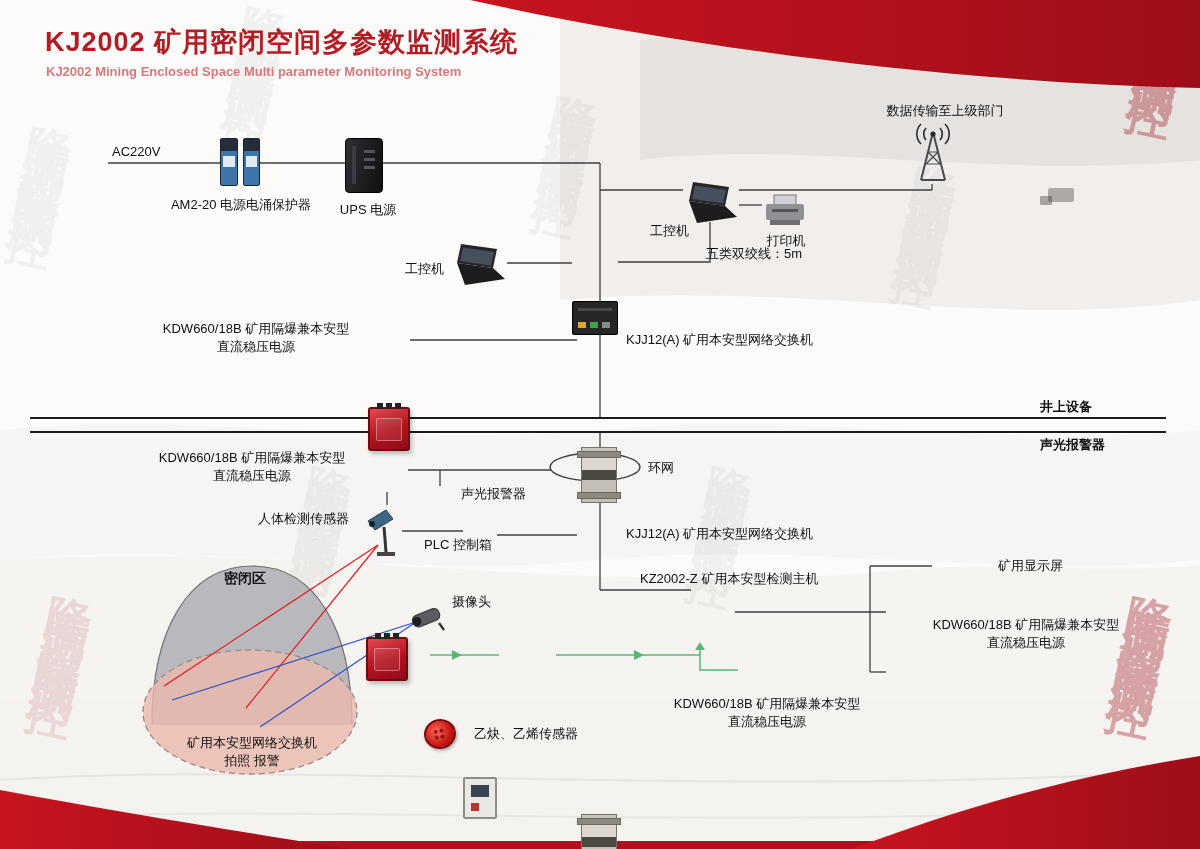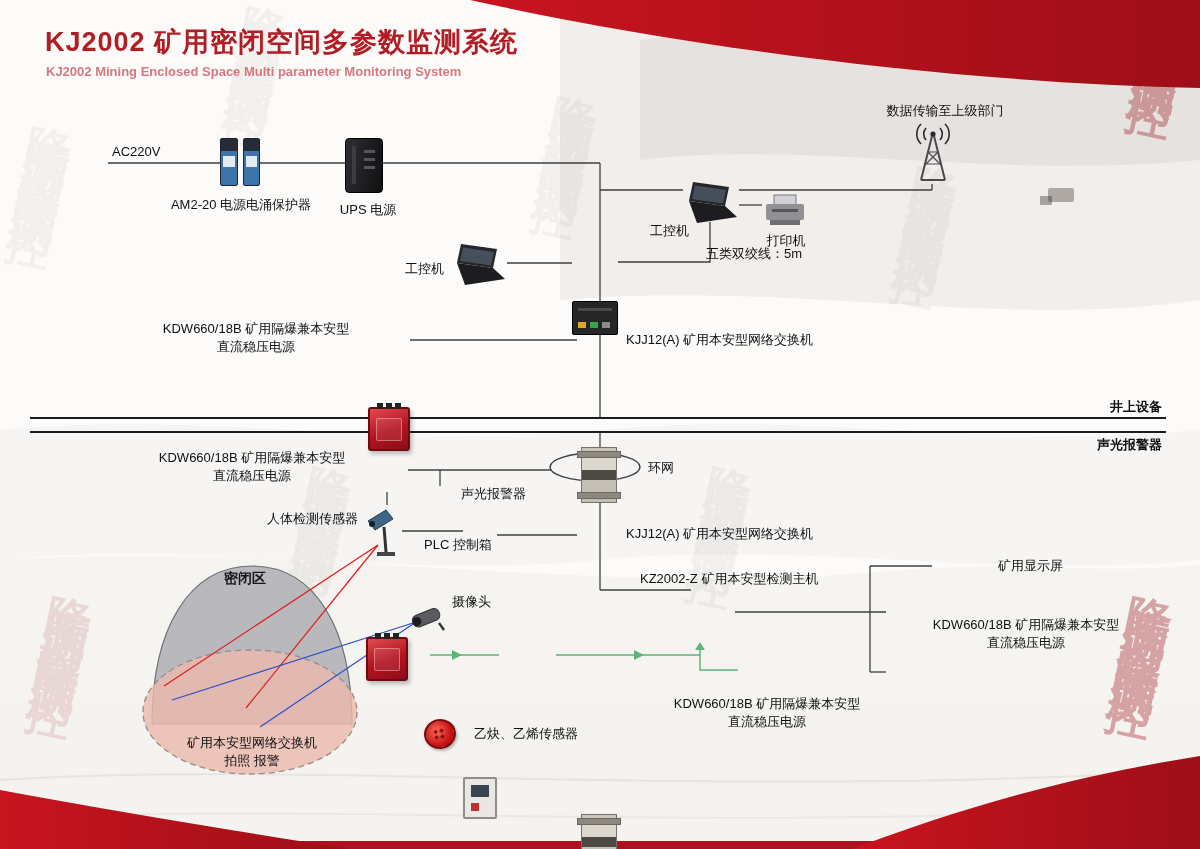--- a/index.html
+++ b/index.html
@@ -2,21 +2,21 @@
 <html><head>
 <meta charset="utf-8">
 <style>
 *{margin:0;padding:0;box-sizing:border-box}
 html,body{background:#9a9a9a}
 .stage{position:relative;width:1200px;height:849px;margin:0 auto;background:#fcfbf9;overflow:hidden;
        font-family:"Liberation Sans","DejaVu Sans",sans-serif}
 .abs{position:absolute}
 .lbl{position:absolute;font-size:13px;line-height:17px;color:#101010;white-space:nowrap}
 .c{transform:translateX(-50%)}
-.rt{text-align:right}
+.rt{text-align:left}
 .bold{font-weight:bold}
 .title{position:absolute;left:45px;top:24px;font-size:27px;font-weight:bold;color:#b01d24;letter-spacing:1px;z-index:6}
 .subtitle{position:absolute;left:46px;top:64px;font-size:13px;font-weight:bold;color:#d4797e;z-index:6}
 .wm{position:absolute;writing-mode:vertical-rl;text-orientation:upright;font-size:46px;font-weight:bold;
     letter-spacing:14px;color:#55504c;opacity:.06;transform:rotate(12deg);pointer-events:none;user-select:none;z-index:1}
 .wm.red{color:#9c1019;opacity:.35}
 .dev{position:absolute;z-index:4}
 .lbl{z-index:5}
 
 .surge{display:flex;gap:5px;width:40px;height:48px}

